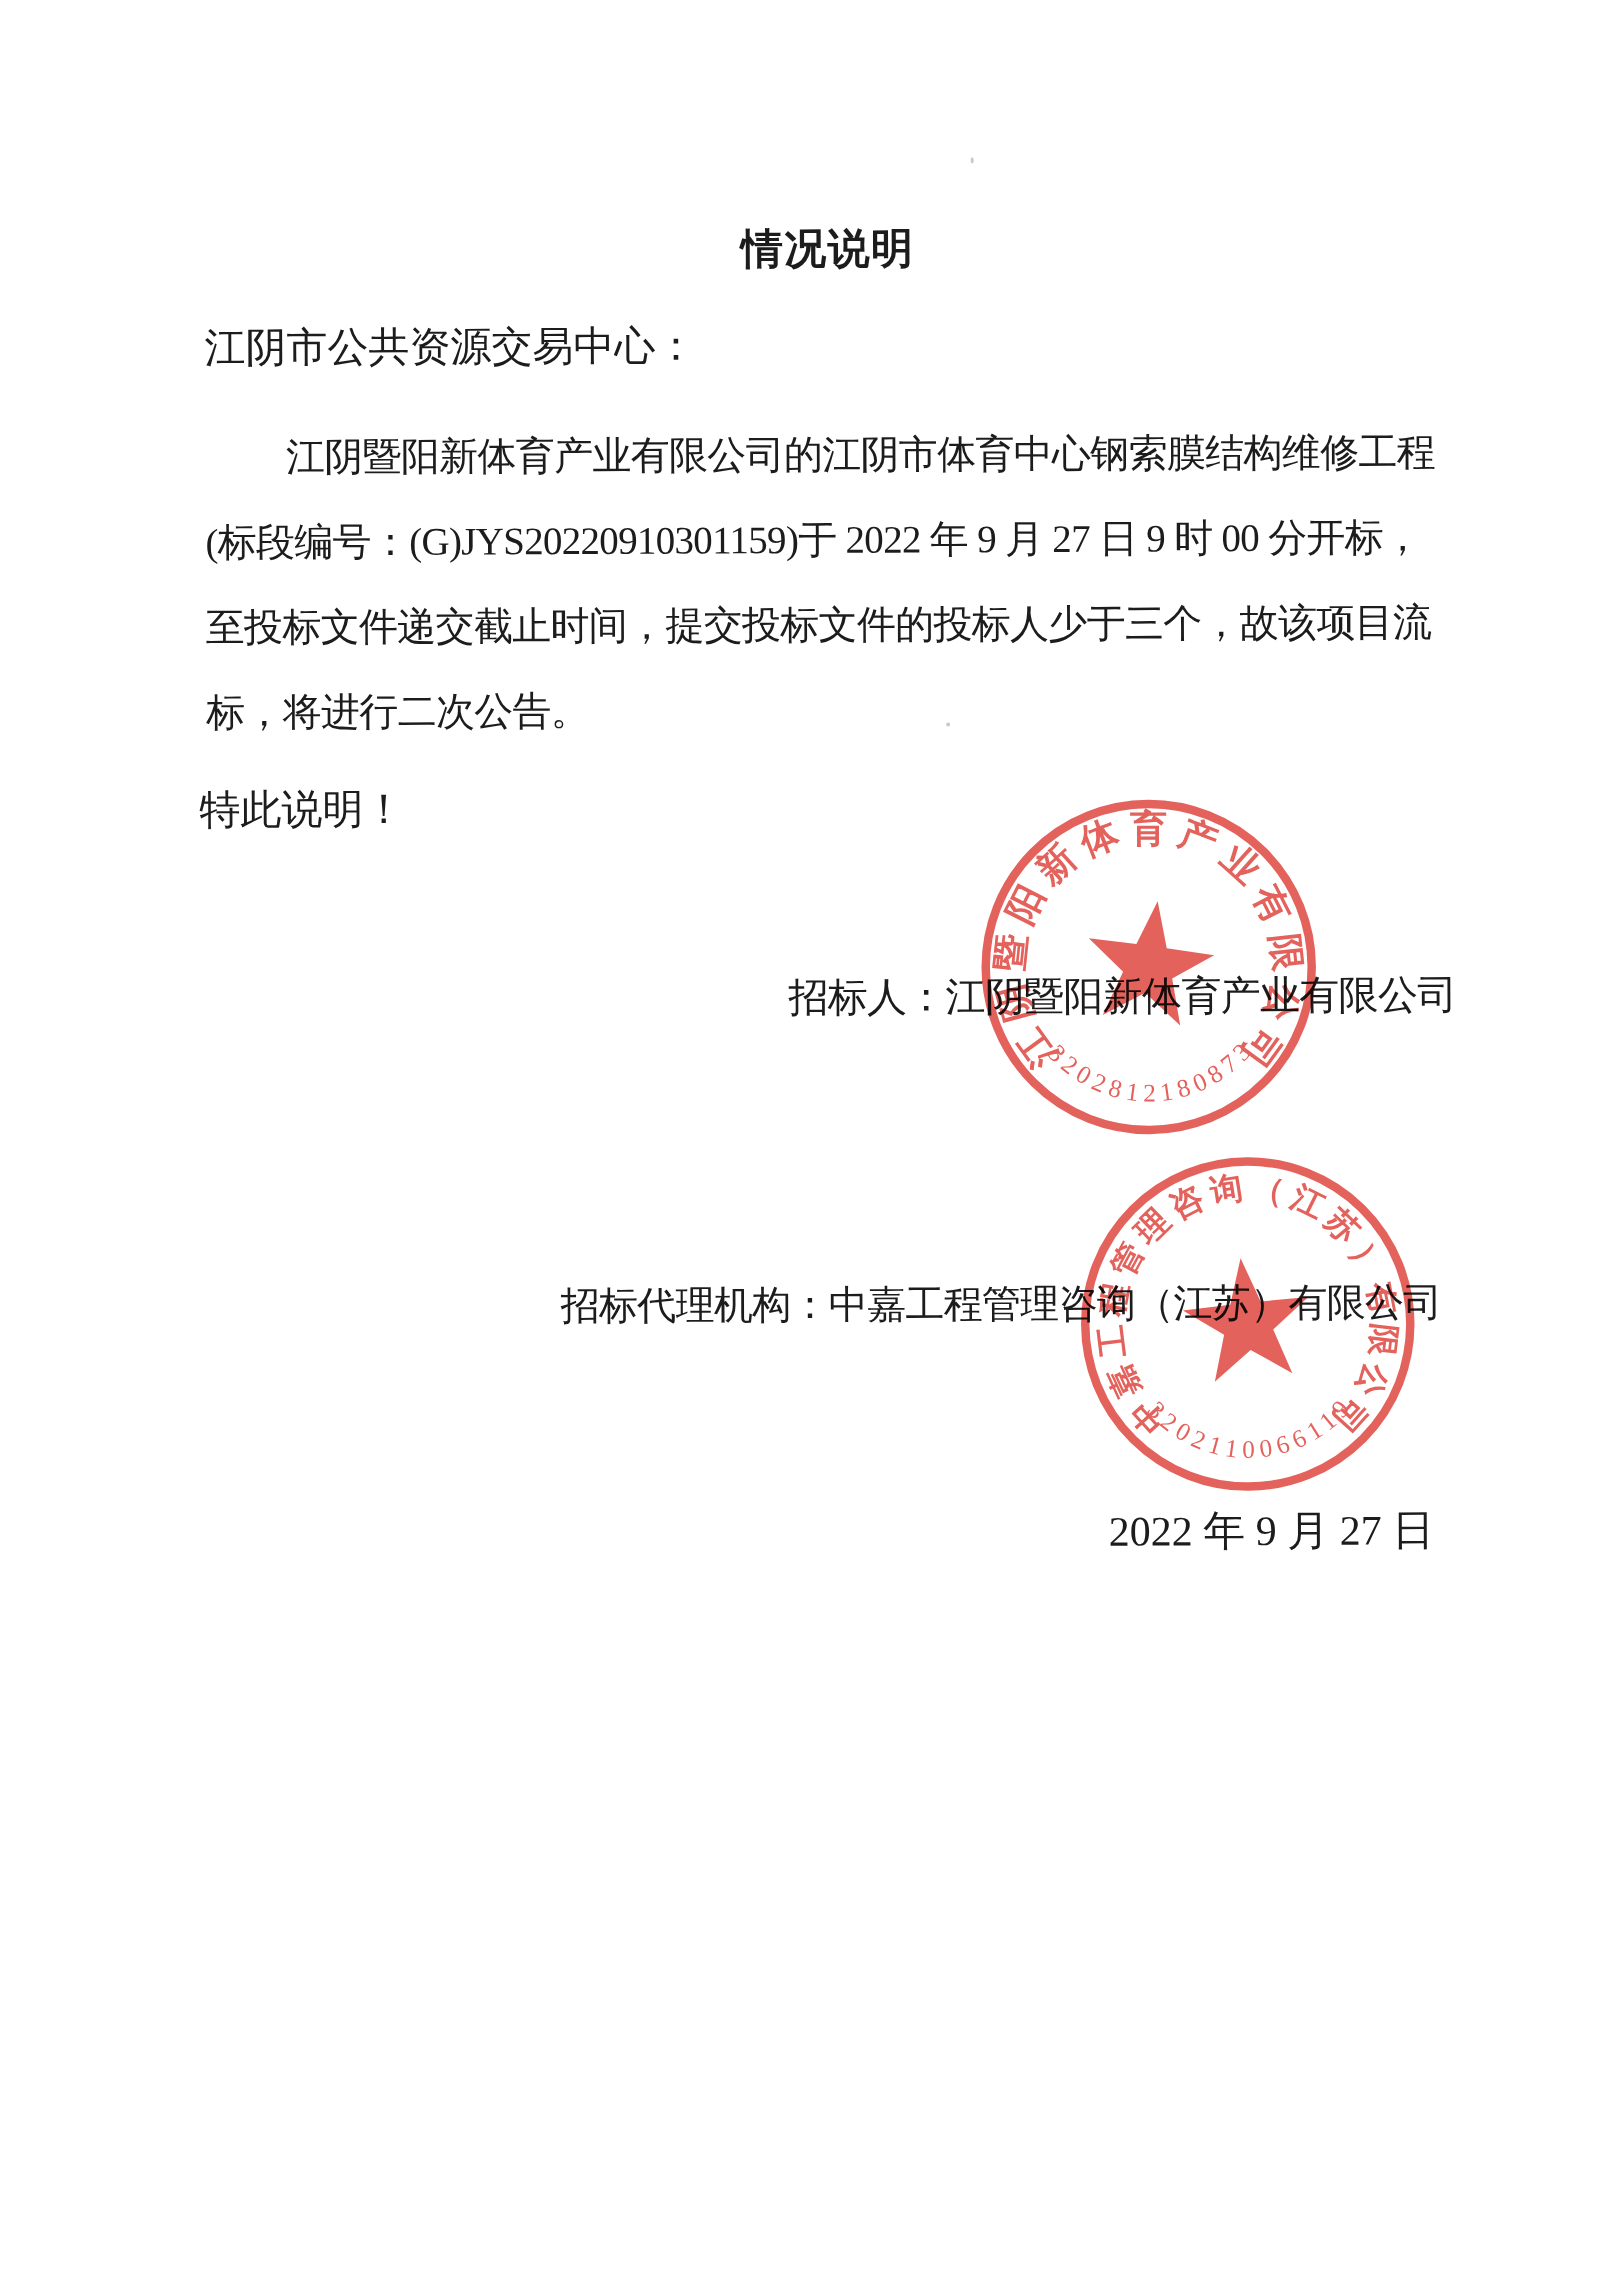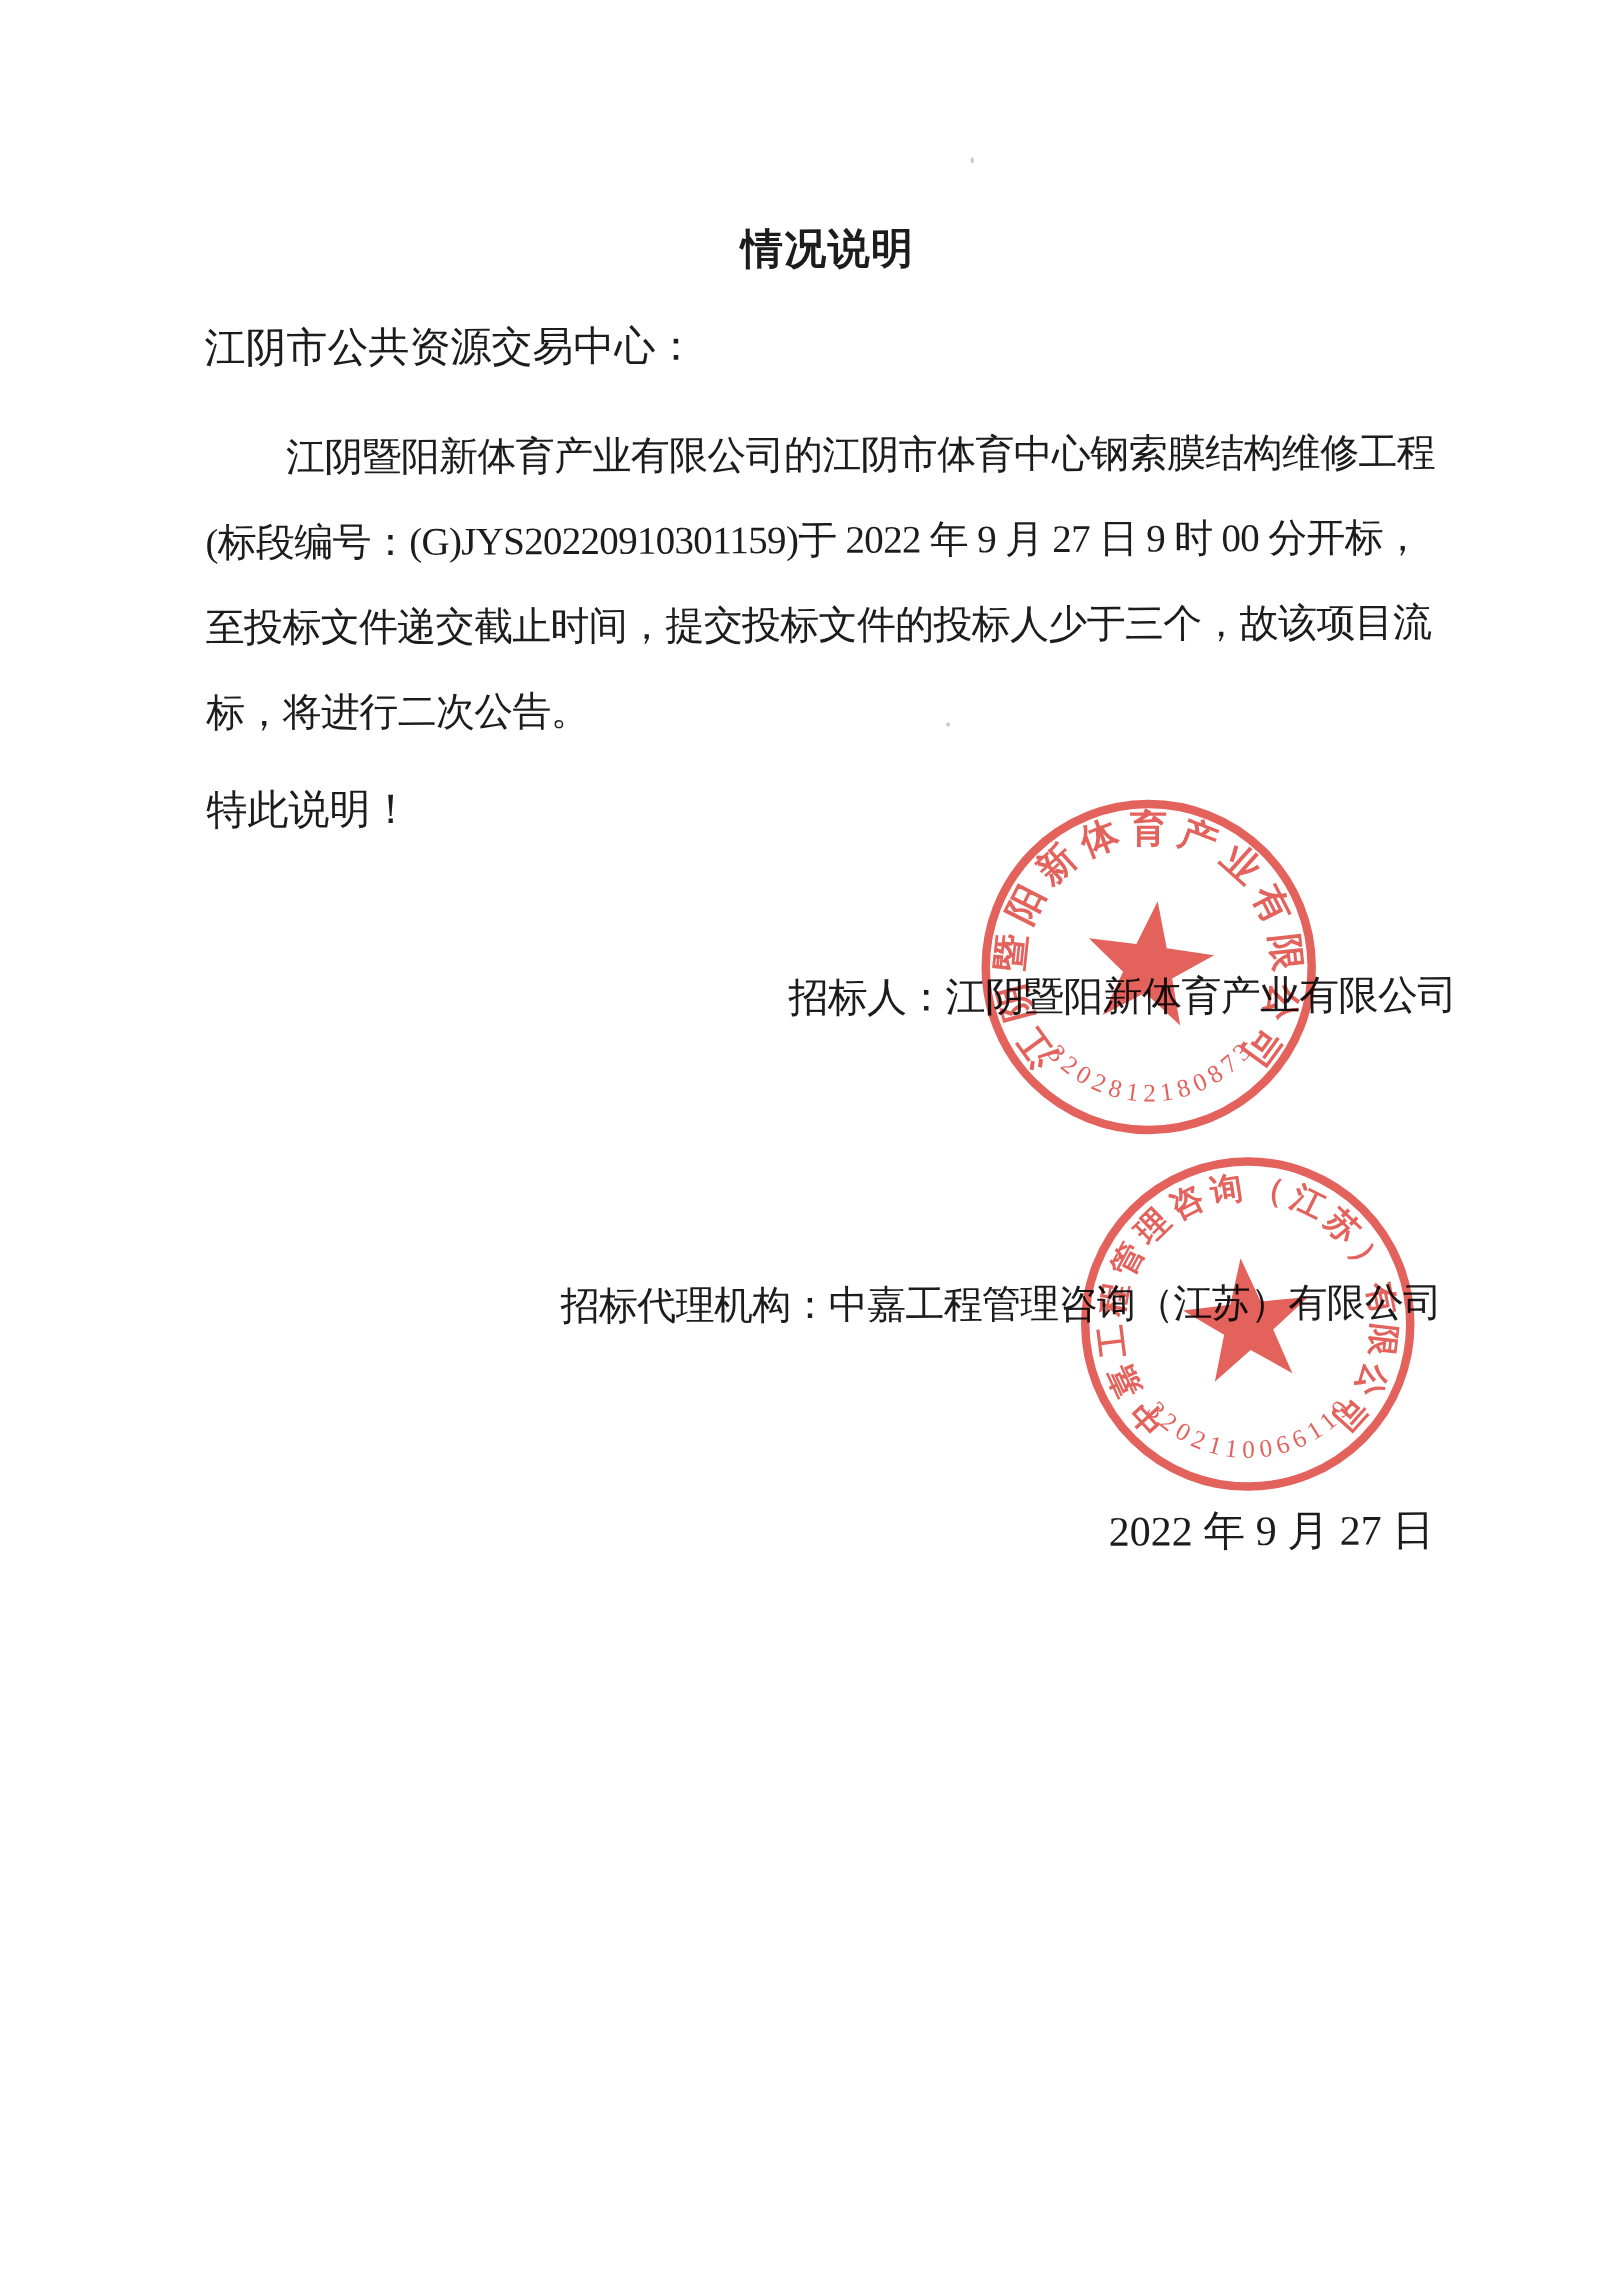--- a/index.html
+++ b/index.html
@@ -48,21 +48,21 @@
     font-size: 39px;
     letter-spacing: -0.7px;
   }
   .body-line.indent { left: 289px; }
   .line-1 { top: 428px; }
   .line-2 { top: 513px; }
   .line-3 { top: 598px; }
   .line-4 { top: 683px; }
   .closing {
     top: 780px;
-    left: 208px;
+    left: 201px;
     font-size: 41px;
   }
   .sign-bidder {
     top: 970px;
     left: 789px;
     font-size: 40px;
     letter-spacing: -0.7px;
   }
   .sign-agency {
     top: 1278px;

